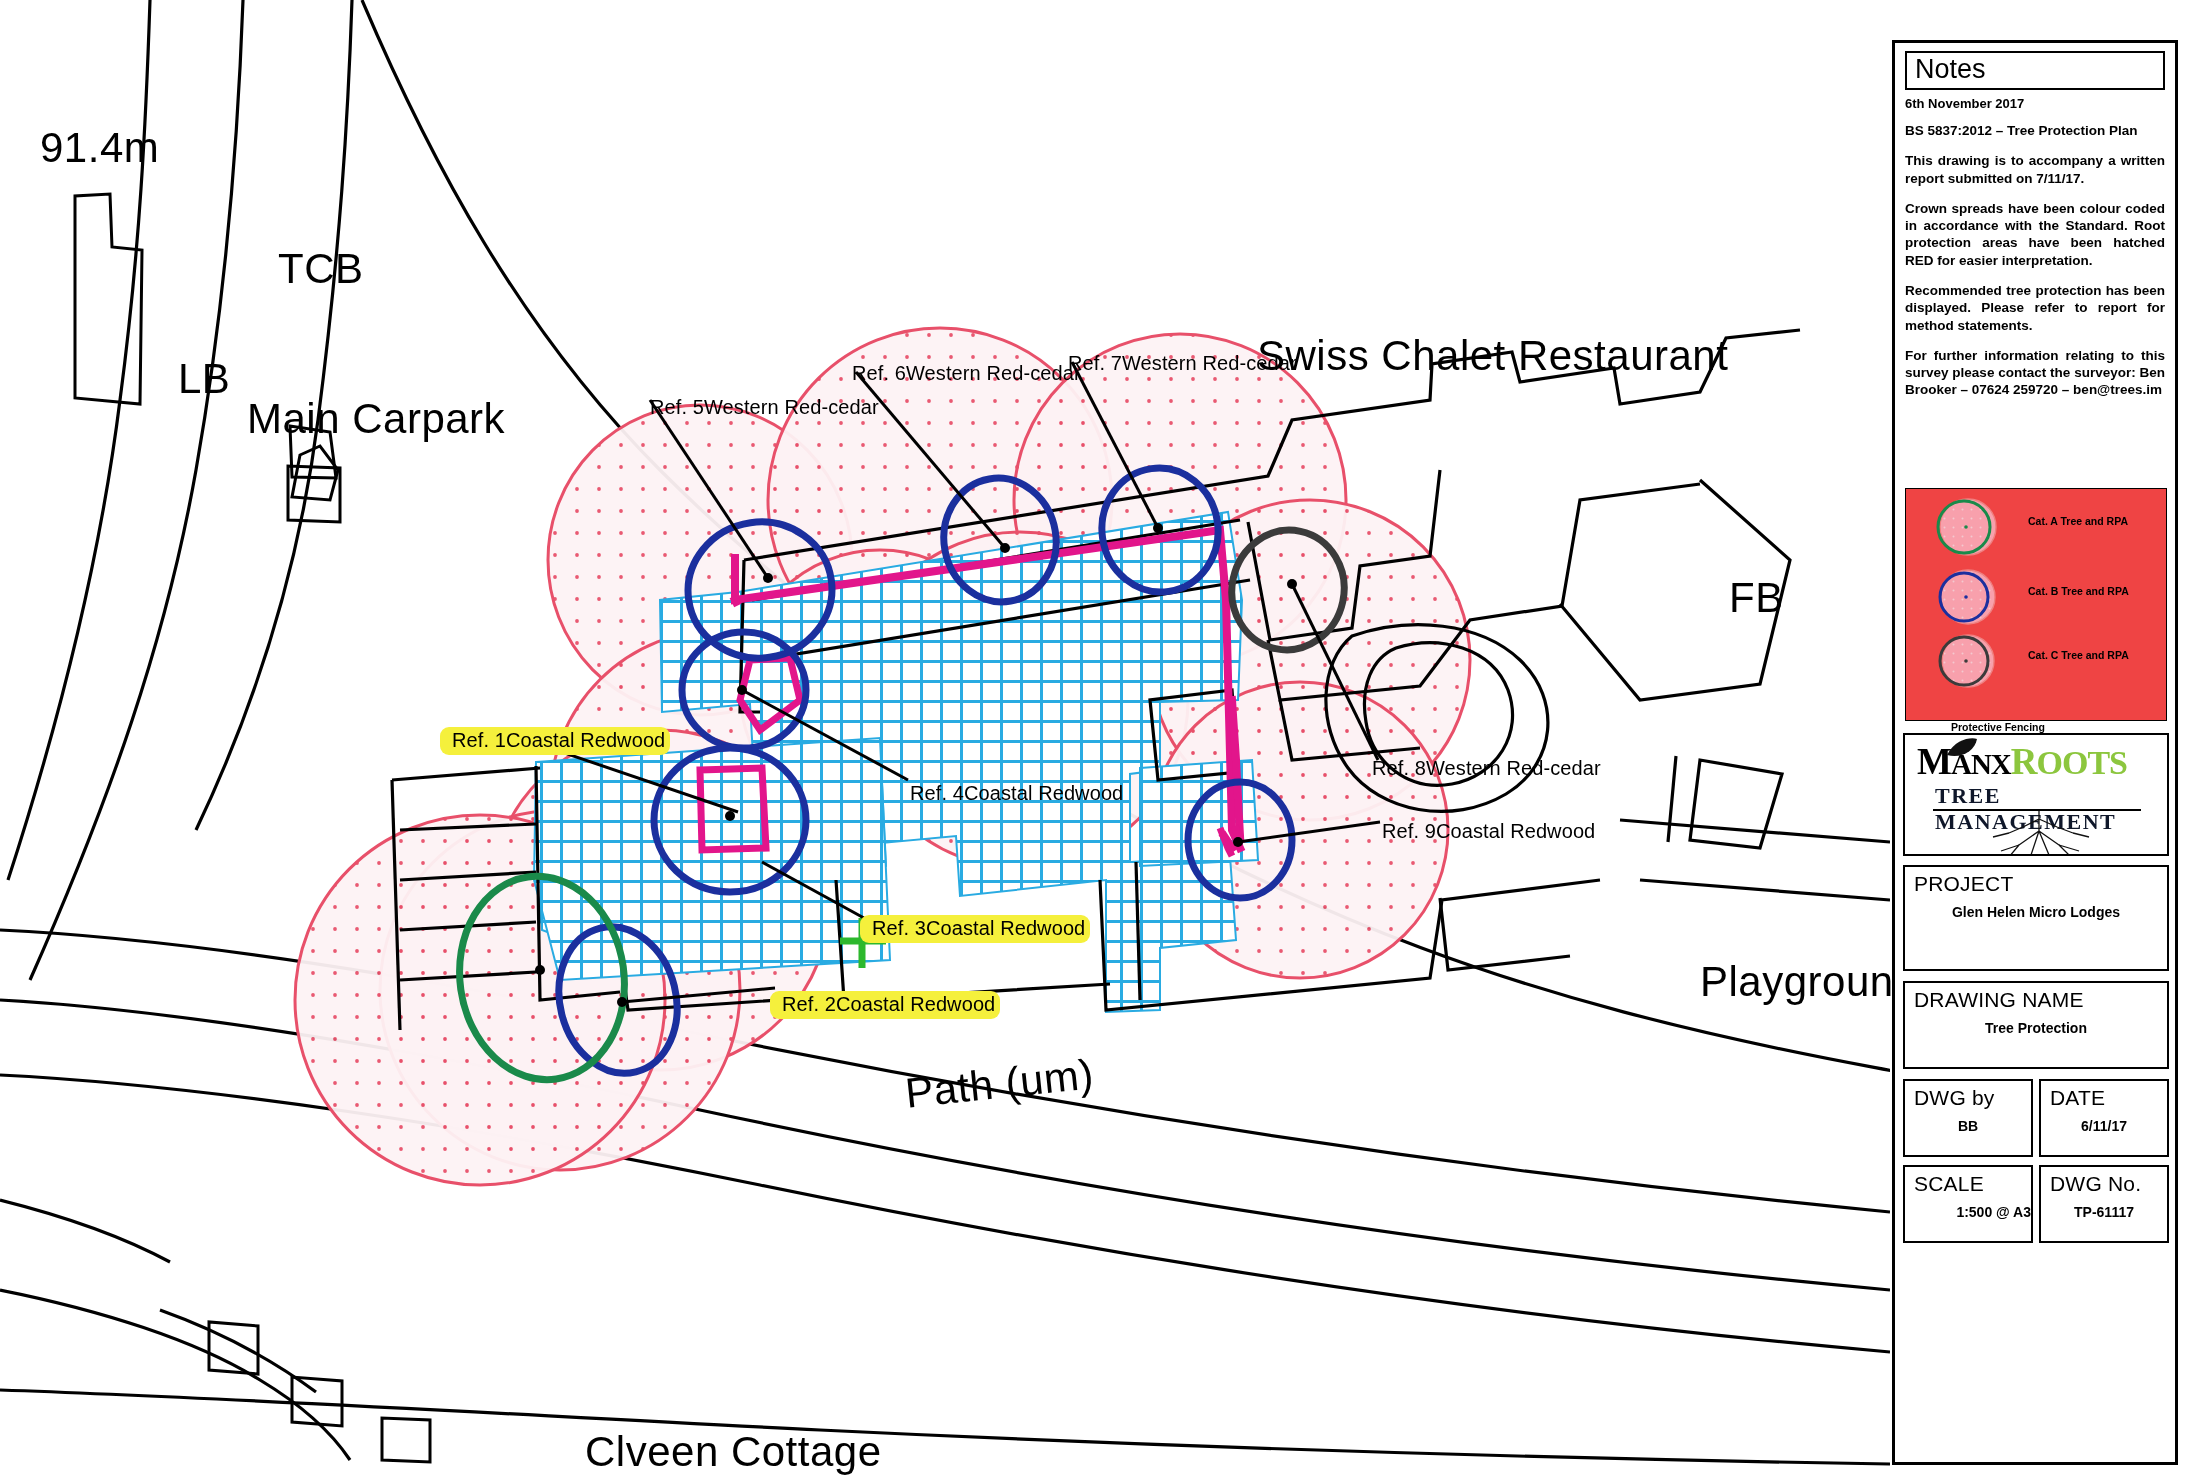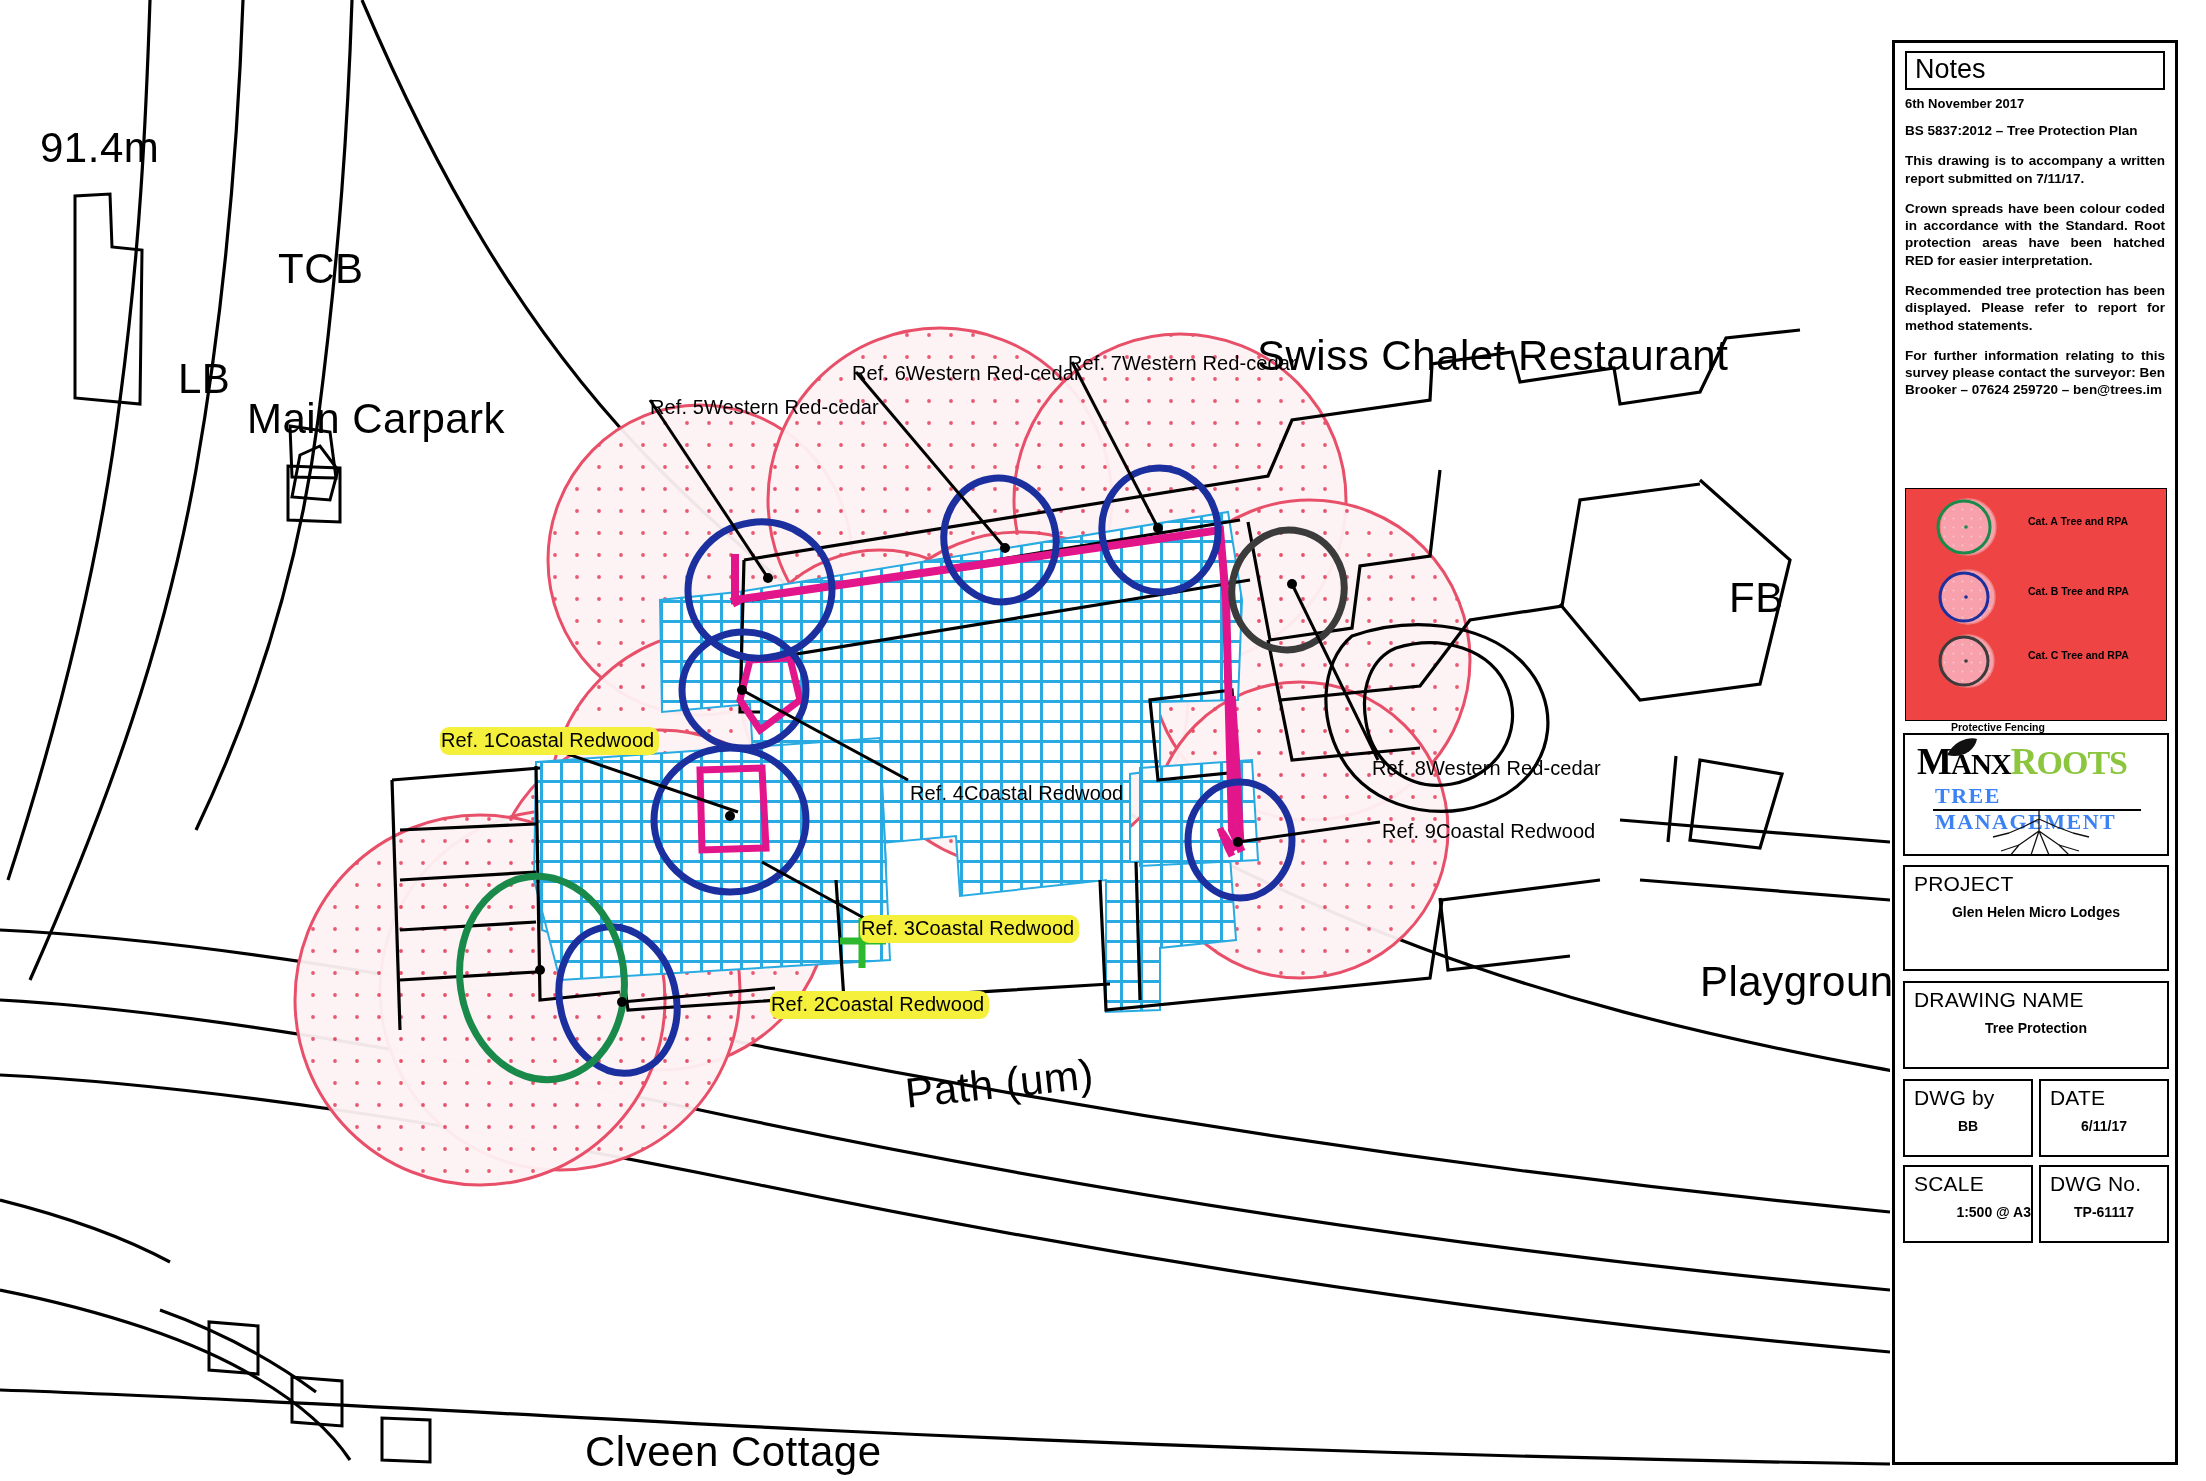--- a/index.html
+++ b/index.html
@@ -11,21 +11,21 @@
   }
   #sheet{position:absolute;inset:0;background:#fff;}
 
   
   #map-svg{position:absolute;left:0;top:0;width:2206px;height:1481px;}
 
   
   .map-label{position:absolute;white-space:nowrap;font-family:"Liberation Sans",sans-serif;color:#000;}
   .lbl-big{font-size:42px;letter-spacing:.5px;}
   .lbl-ref{font-size:20px;letter-spacing:.1px;}
-  .lbl-ref.hl{background:#f5f03c;padding:2px 5px 3px 1px;border-radius:9px;}
+  .lbl-ref.hl{background:#f5f03c;padding:2px 5px 3px 12px;border-radius:9px;}
 
   
   #title-block{
     position:absolute;left:1892px;top:40px;width:286px;height:1425px;
     border:3px solid #000;background:#fff;box-sizing:border-box;
   }
   .tb-pad{padding:8px 10px 0 10px;}
   .notes-hdr{
     border:2px solid #000;font-size:27px;padding:2px 12px 4px 8px;margin-bottom:6px;
     line-height:1.08;
@@ -42,21 +42,21 @@
 
   .logo-box{
     position:absolute;left:8px;top:690px;width:266px;height:123px;
     border:2px solid #000;box-sizing:border-box;overflow:hidden;background:#fff;
   }
   .logo-l1{position:absolute;left:12px;top:8px;font-size:37px;font-weight:bold;
            font-family:"Liberation Serif",serif;letter-spacing:-1px;line-height:1;}
   .logo-mx{color:#000;}
   .logo-rt{color:#8cc63e;}
   .logo-l2{position:absolute;left:30px;top:48px;font-size:22px;font-weight:bold;
-           font-family:"Liberation Serif",serif;letter-spacing:1.5px;color:#3b82f6;}
+           font-family:"Liberation Serif",serif;letter-spacing:1.5px;color:#0f172a;}
   .logo-rule{position:absolute;left:28px;top:74px;width:208px;height:2px;background:#000;}
 
   .tb-cell{position:absolute;border:2.5px solid #000;box-sizing:border-box;background:#fff;}
   .tb-hd{font-size:21px;font-weight:normal;margin:5px 0 0 9px;letter-spacing:.2px;}
   .tb-val{font-size:14px;font-weight:bold;margin-top:8px;text-align:center;}
   .tb-val-l{font-size:14px;font-weight:bold;margin:8px 0 0 9px;text-align:right;}
 </style>
 </head>
 <body>
 

